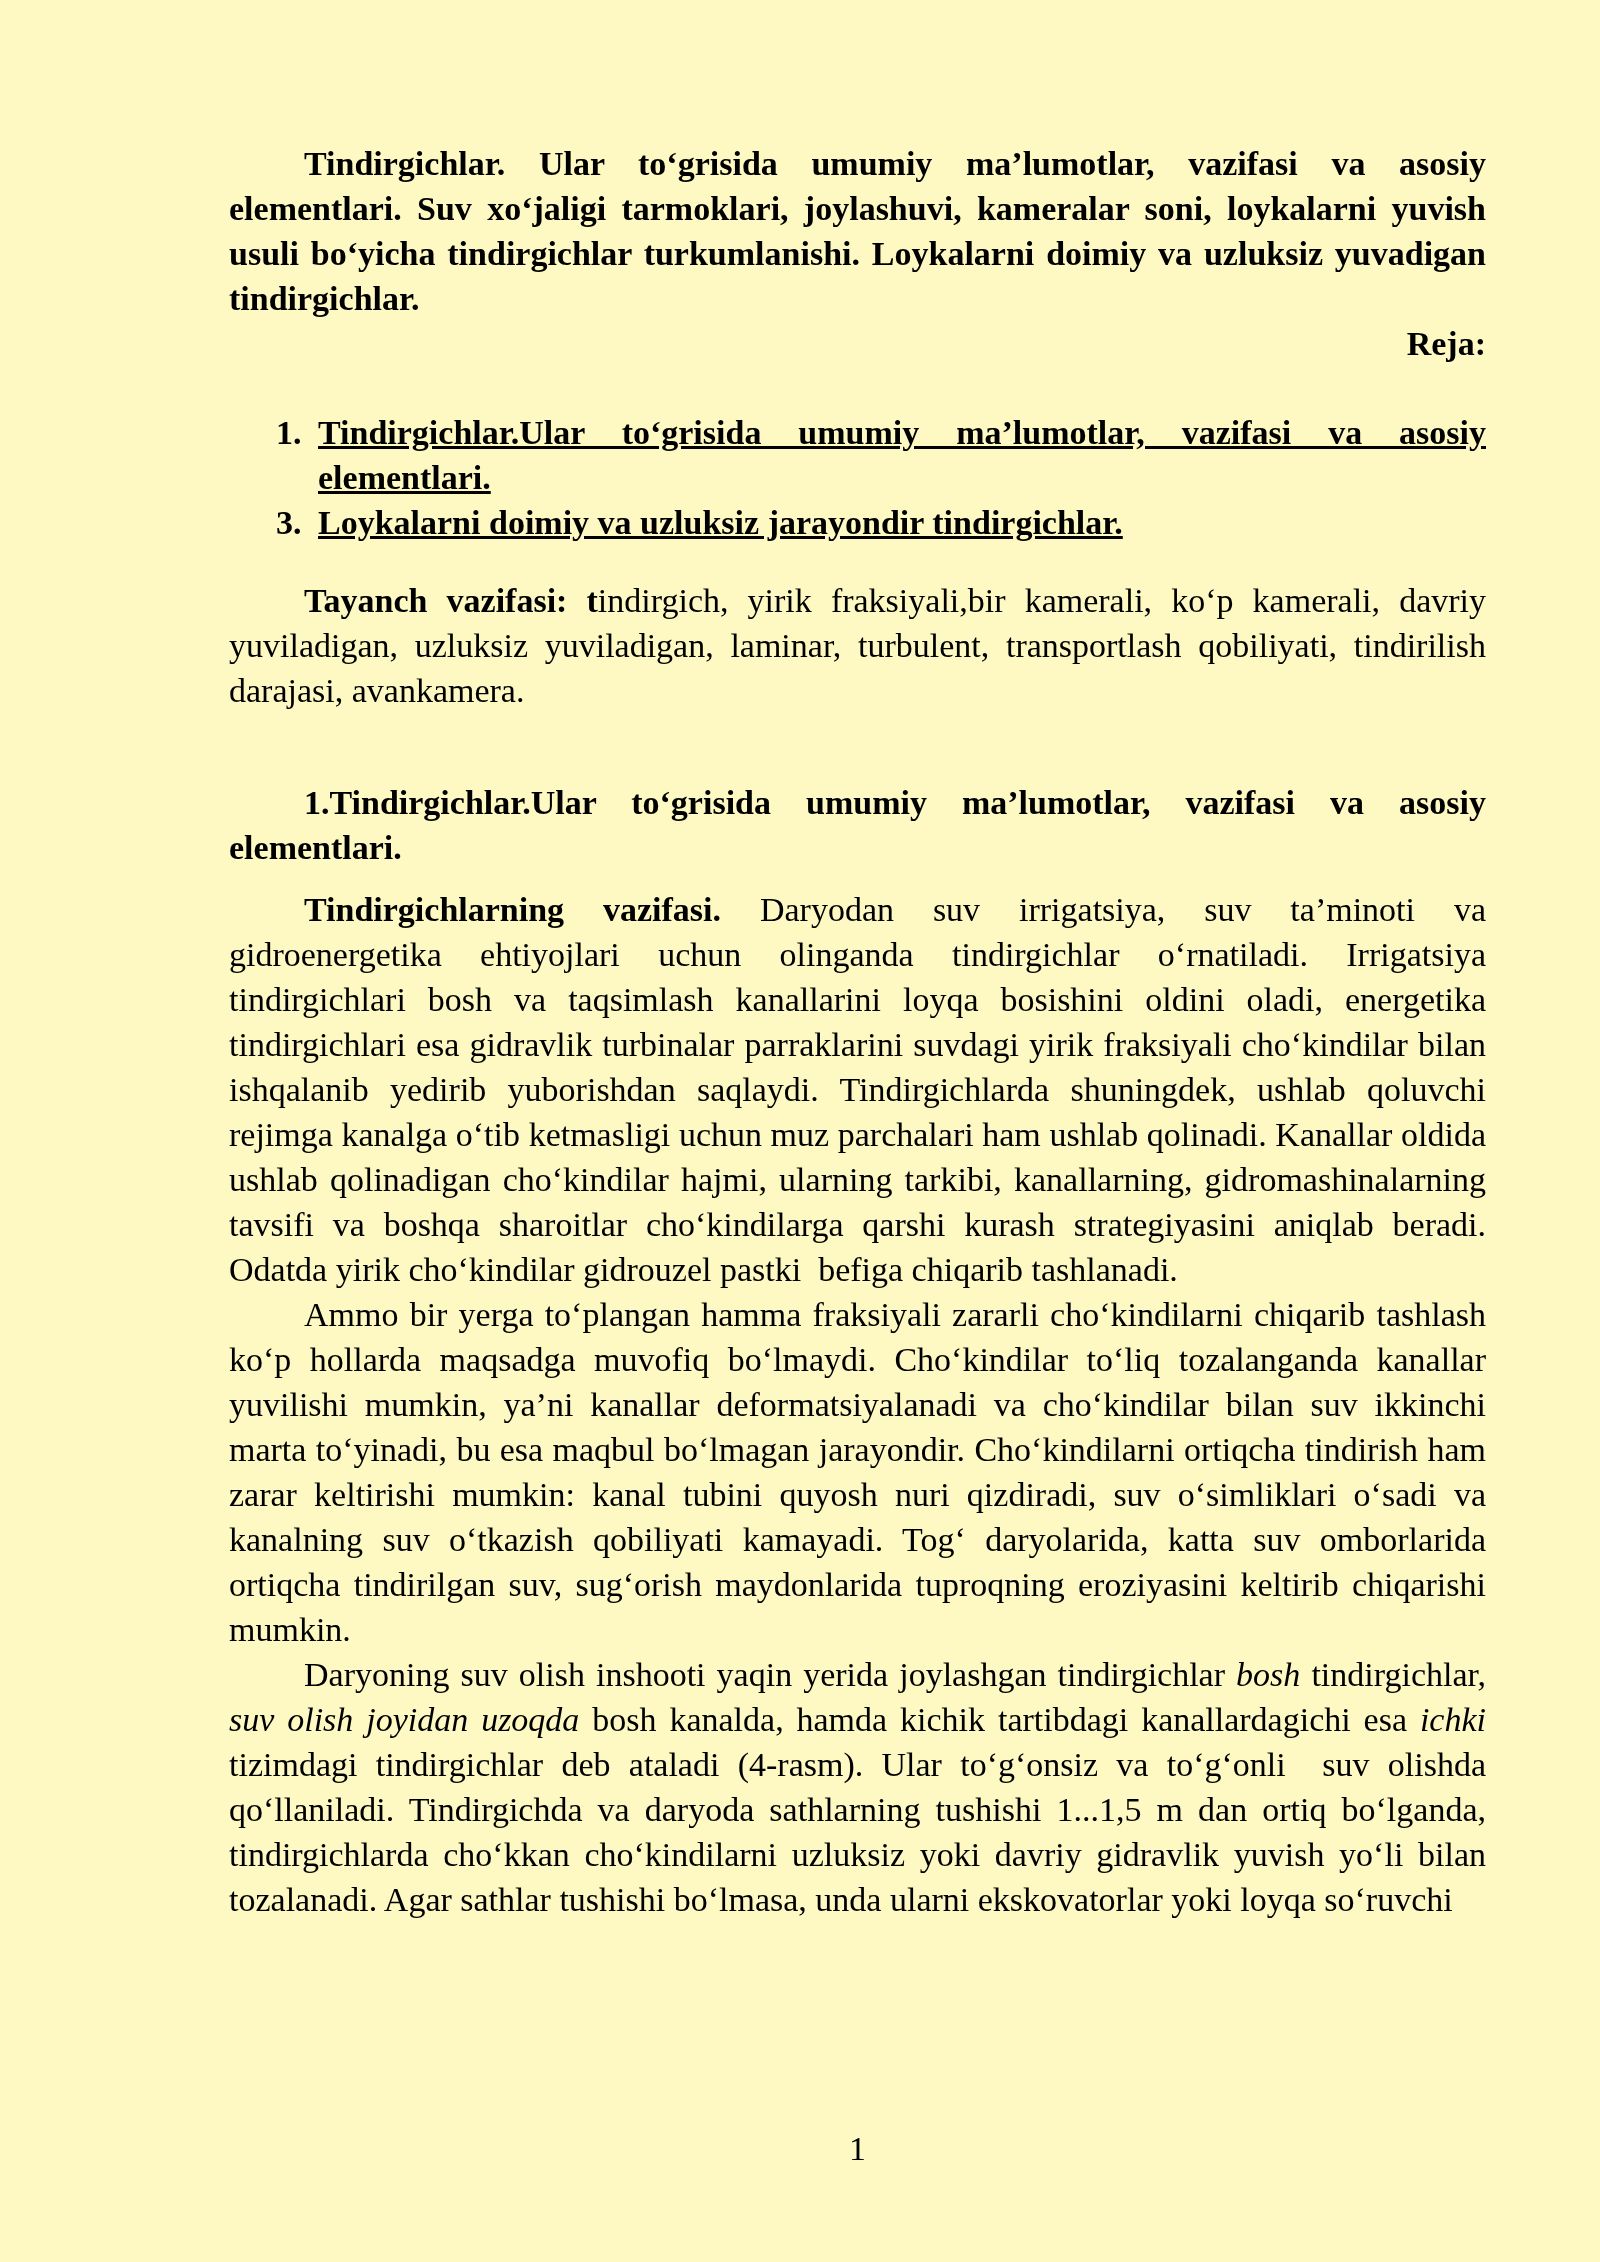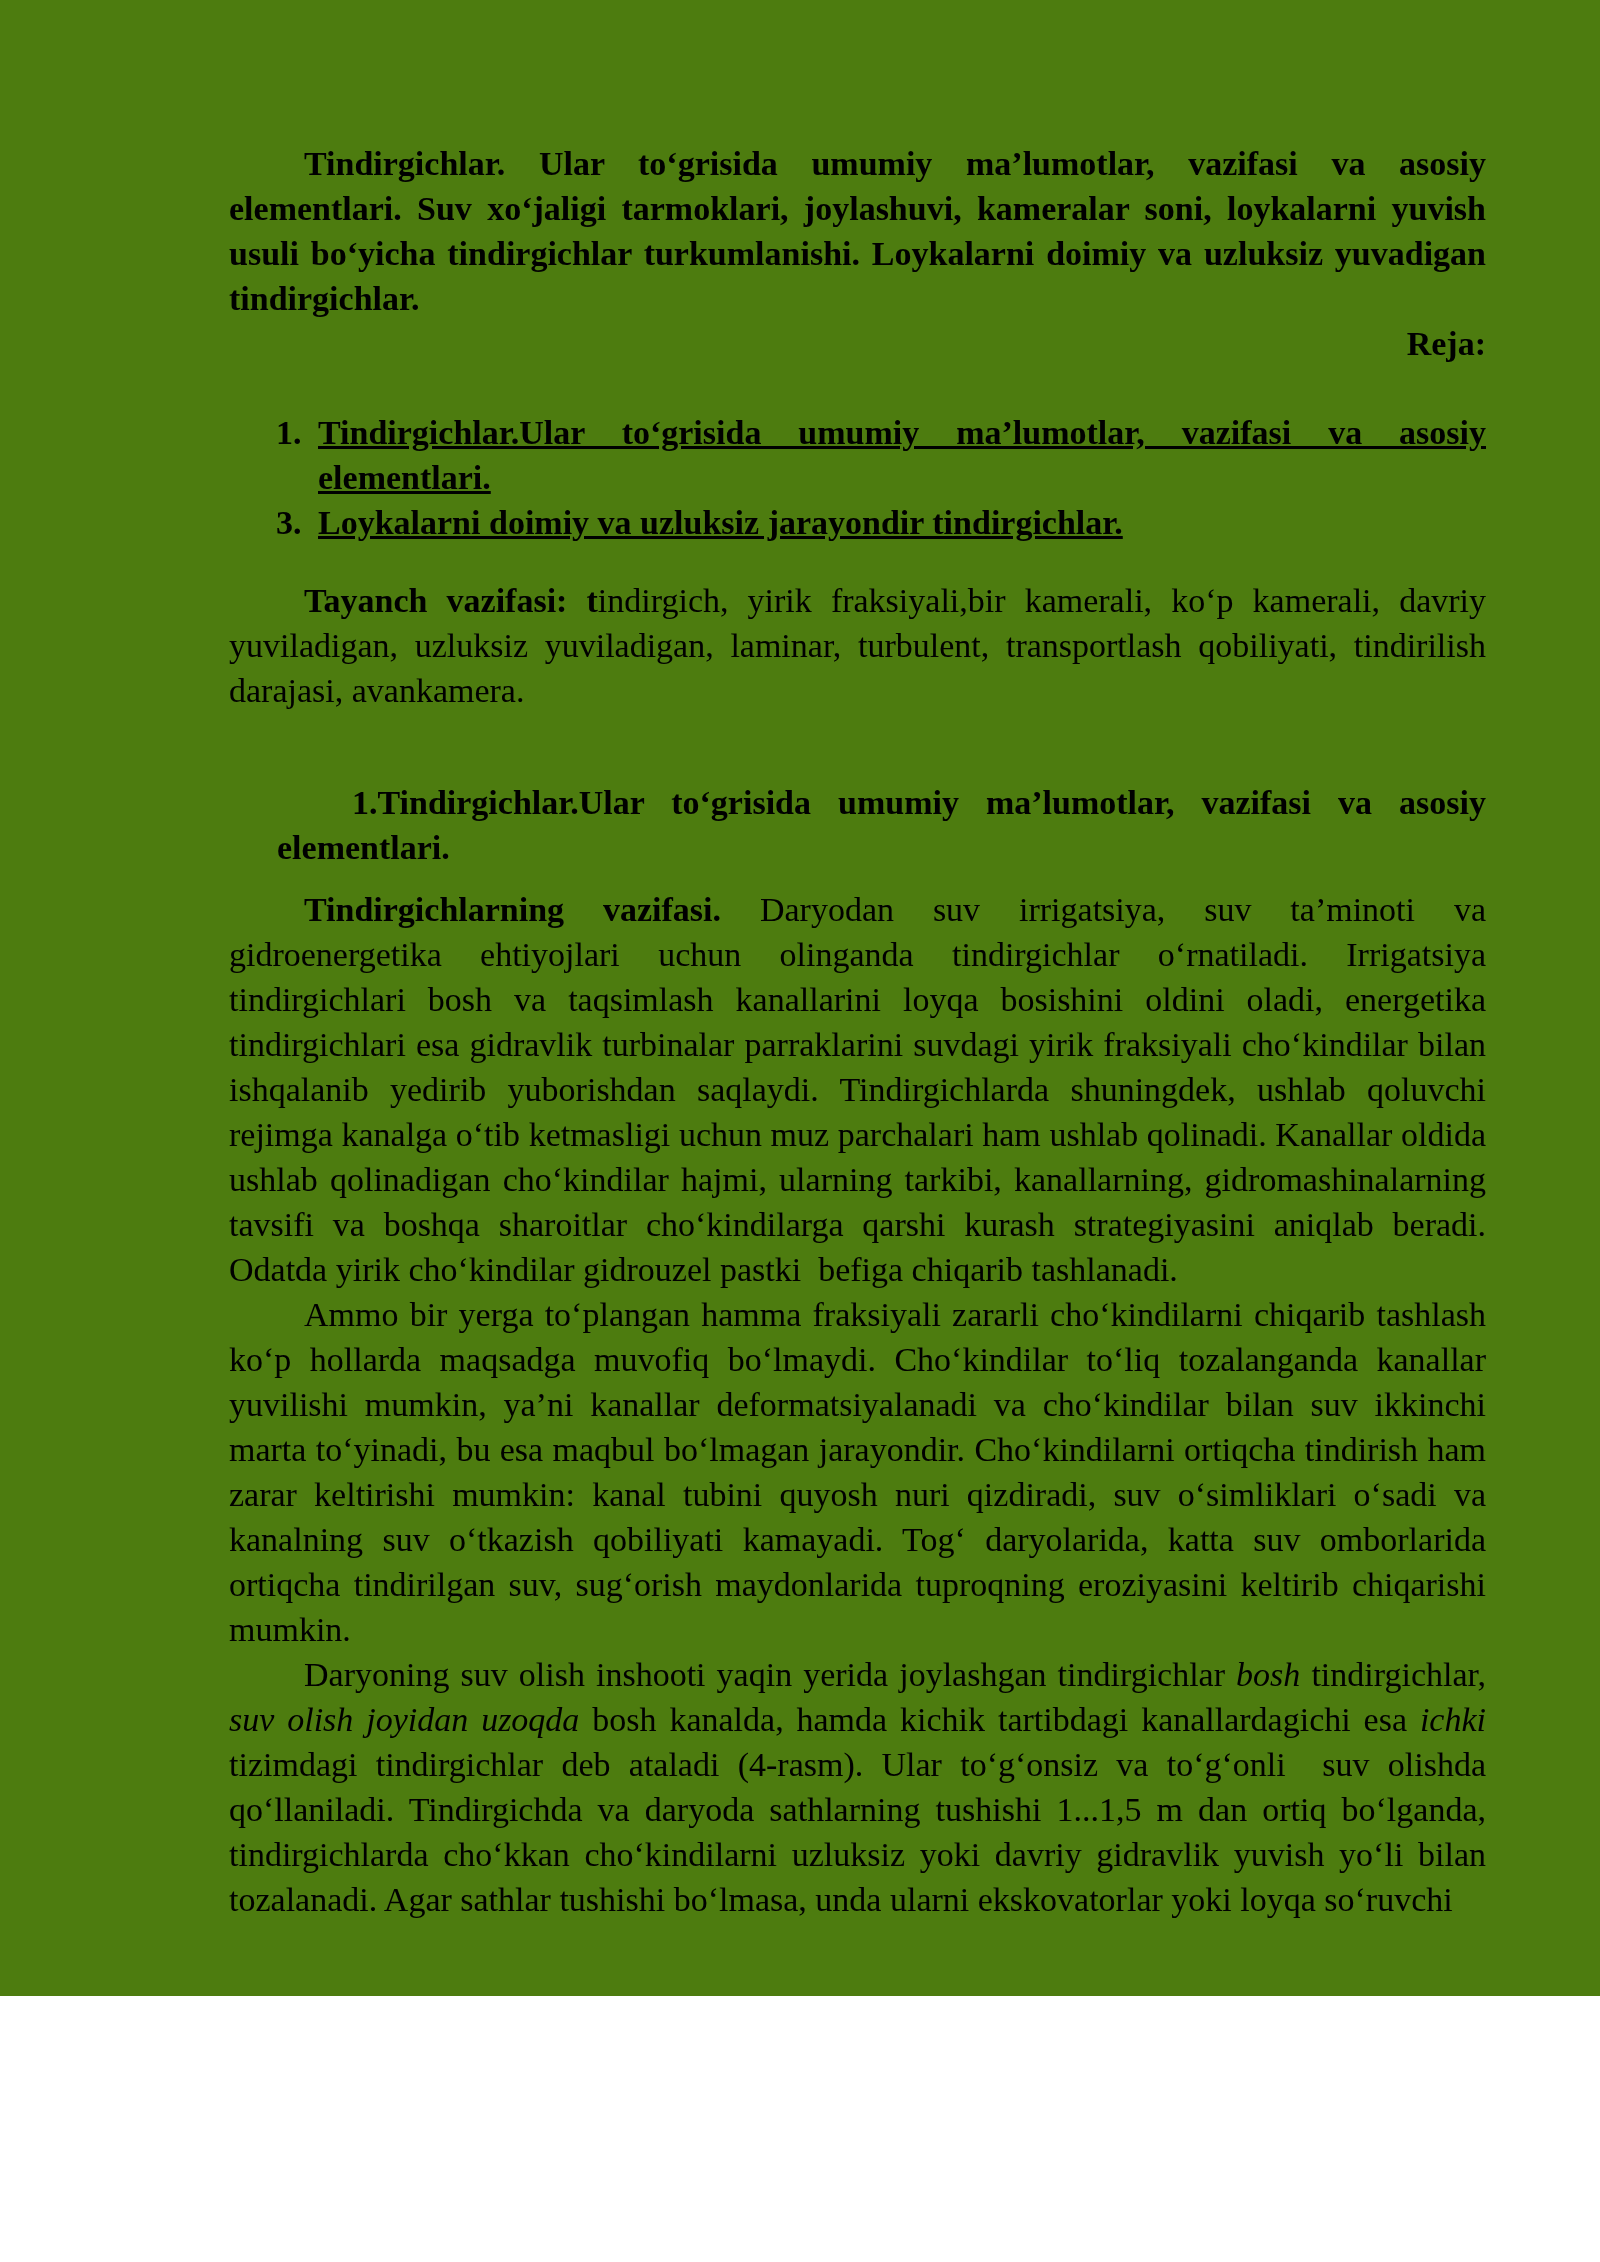--- a/index.html
+++ b/index.html
@@ -3,22 +3,22 @@
 <meta charset="utf-8">
 <style>
   html, body {
     margin: 0;
     padding: 0;
     background: #ffffff;
   }
   .page {
     position: relative;
     width: 1600px;
-    height: 1996px;
-    background: #4d7c0f;
+    height: 2262px;
+    background: #fef9c3;
     box-sizing: border-box;
     padding: 141px 114px 0 229px;
     font-family: "Liberation Serif", "DejaVu Serif", serif;
     font-size: 34px;
     line-height: 45px;
     color: #000000;
     overflow: hidden;
   }
   p {
     margin: 0;
@@ -45,21 +45,20 @@
   }
   ol.plan li .num {
     display: inline-block;
     width: 42px;
     text-indent: 0;
   }
   .keywords { margin-top: 33px; }
   .section-heading {
     margin-top: 67px;
     font-weight: bold;
-    margin-left: 48px;
   }
   .para-first { margin-top: 17px; }
   .page-num {
     position: absolute;
     top: 2126px;
     left: 229px;
     right: 114px;
     text-align: center;
   }
   i { }

